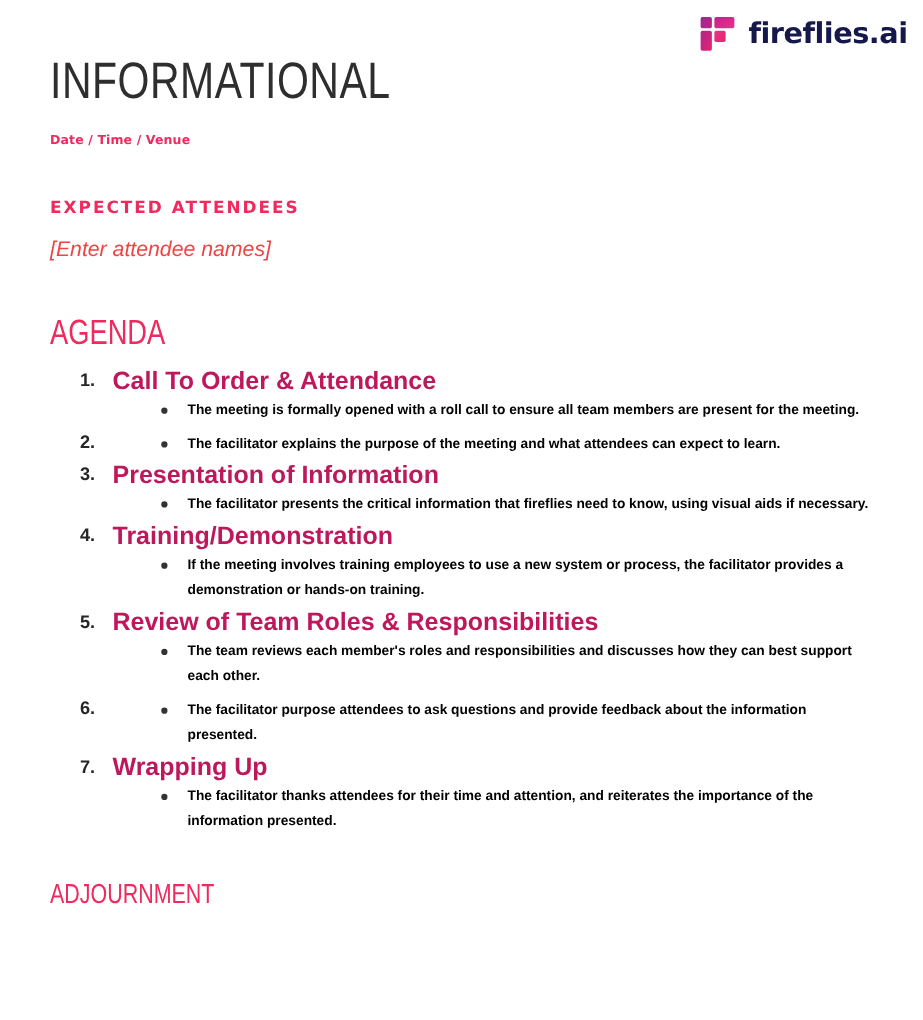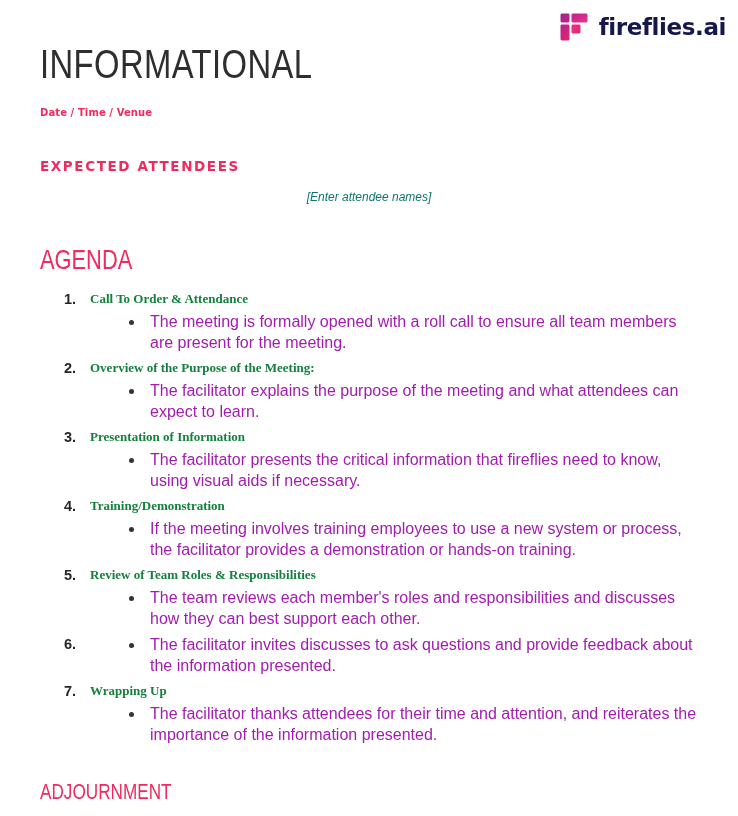--- a/index.html
+++ b/index.html
@@ -86,25 +86,24 @@
     font-weight: 700;
     color: #ee2a5e;
     letter-spacing: 1.6px;
     margin: 0;
     padding-top: 40px;
   }
 
   .placeholder-line {
     font-family: "Liberation Sans", sans-serif;
     font-style: italic;
-    font-size: 12px;
-    color: #0f766e;
+    font-size: 17px;
+    color: #ef4444;
     margin: 0;
     padding-top: 16px;
-    text-align: center;
   }
 
   .heading-condensed {
     font-family: "Liberation Sans Narrow", "Liberation Sans", sans-serif;
     font-weight: 400;
     color: #ee2a5e;
     line-height: 1;
     margin: 0;
     transform: scaleX(0.78);
     transform-origin: left center;
@@ -137,39 +136,39 @@
     position: absolute;
     left: 24px;
     top: 0;
     font-family: "Liberation Sans", sans-serif;
     font-size: 14.5px;
     font-weight: 700;
     color: #262626;
     line-height: 22px;
   }
   .item-title {
-    font-family: Liberation Serif, serif;
-    font-size: 13px;
-    font-weight: 700;
-    color: #15803d;
+    font-family: Liberation Sans, sans-serif;
+    font-size: 20px;
+    font-weight: 700;
+    color: #be185d;
     line-height: 22px;
     margin: 0;
   }
   ul.detail {
     margin: 0;
     padding: 0 0 0 34px;
     list-style: none;
   }
   ul.detail > li {
     position: relative;
     padding-left: 26px;
     font-family: "Liberation Sans", sans-serif;
-    font-size: 16px;
-    font-weight: 400;
-    color: #a21caf;
+    font-size: 11px;
+    font-weight: 700;
+    color: #000000;
     line-height: 20.5px;
     padding-top: 2px;
     padding-bottom: 3px;
   }
   ul.detail > li::before {
     content: "";
     position: absolute;
     left: 5px;
     top: 10px;
     width: 5px;
@@ -228,21 +227,20 @@
     <ol class="agenda">
 
       <li>
         <p class="item-title">Call To Order &amp; Attendance</p>
         <ul class="detail">
           <li>The meeting is formally opened with a roll call to ensure all team members are present for the meeting.</li>
         </ul>
       </li>
 
       <li>
-        <p class="item-title">Overview of the Purpose of the Meeting:</p>
         <ul class="detail">
           <li>The facilitator explains the purpose of the meeting and what attendees can expect to learn.</li>
         </ul>
       </li>
 
       <li>
         <p class="item-title">Presentation of Information</p>
         <ul class="detail">
           <li>The facilitator presents the critical information that fireflies need to know, using visual aids if necessary.</li>
         </ul>
@@ -257,21 +255,21 @@
 
       <li>
         <p class="item-title">Review of Team Roles &amp; Responsibilities</p>
         <ul class="detail">
           <li>The team reviews each member's roles and responsibilities and discusses how they can best support each other.</li>
         </ul>
       </li>
 
       <li>
         <ul class="detail">
-          <li>The facilitator invites discusses to ask questions and provide feedback about the information presented.</li>
+          <li>The facilitator purpose attendees to ask questions and provide feedback about the information presented.</li>
         </ul>
       </li>
 
       <li>
         <p class="item-title">Wrapping Up</p>
         <ul class="detail">
           <li>The facilitator thanks attendees for their time and attention, and reiterates the importance of the information presented.</li>
         </ul>
       </li>
 

